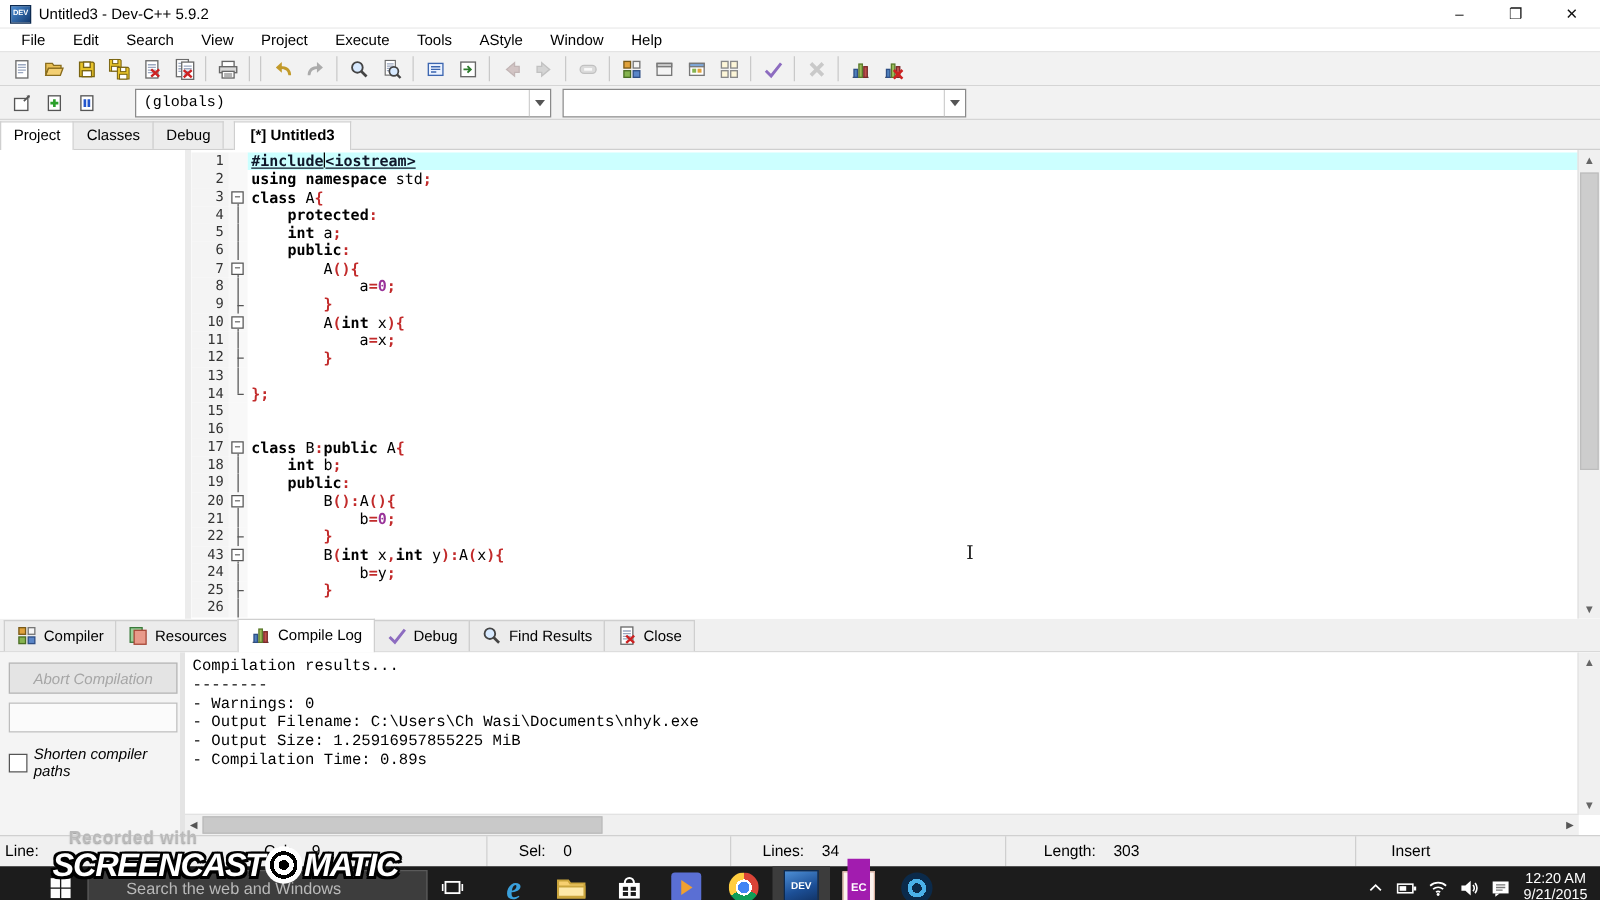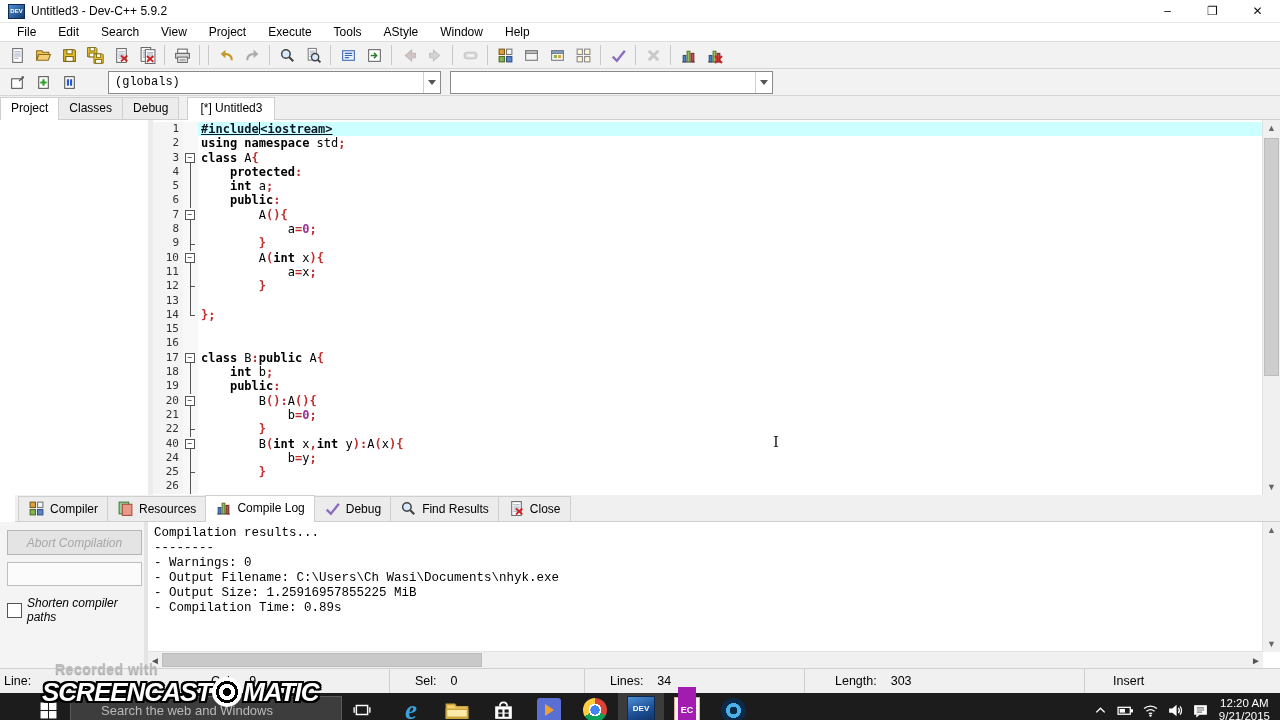--- a/index.html
+++ b/index.html
@@ -21,21 +21,21 @@
   .tbtn.dis{opacity:.55;}
   .tsep{width:1px;height:20px;background:#c9c9c9;margin:0 4px;}
   .combo{height:21px;background:#fff;border:1px solid #8a8a8a;display:flex;align-items:center;
          font-family:"Liberation Mono",monospace;font-size:12px;padding-left:6px;position:relative;}
   .combo .arr{margin-left:auto;width:16px;height:100%;display:flex;align-items:center;justify-content:center;border-left:1px solid #d0d0d0;}
   .carr{width:0;height:0;border-left:4px solid transparent;border-right:4px solid transparent;border-top:5px solid #555;}
   
   .tabsrow{height:23px;background:#f0f0f0;display:flex;align-items:flex-end;border-bottom:1px solid #cfcfcf;}
   .ltab{padding:3px 10px 4px;border:1px solid #cfcfcf;border-bottom:none;background:#ececec;margin-left:-1px;}
   .ltab.act,.etab.act{background:#fff;position:relative;top:1px;padding-bottom:5px;}
-  .etab{padding:3px 12px 4px;border:1px solid #cfcfcf;border-bottom:none;background:#ececec;margin-left:8px;}
+  .etab{padding:3px 12px 4px;border:1px solid #cfcfcf;border-bottom:none;background:#ececec;margin-left:8px;font-weight:bold;}
   
   .main{height:375px;display:flex;background:#fff;}
   .leftpanel{width:148px;border-right:5px solid #ececec;background:#fff;}
   .editor{flex:1;position:relative;background:#fff;overflow:hidden;}
   .elines{position:absolute;left:0;top:2px;right:17px;}
   .eline{display:flex;height:14.3px;font-family:"DejaVu Sans Mono",monospace;font-size:12px;line-height:14.3px;}
   .lnum{width:26px;text-align:right;padding-right:4px;color:#333;background:#f4f4f4;font-size:11px;flex:none;}
   .fold{width:15px;position:relative;flex:none;background:#f8f8f8;}
   .fold.fl::before,.fold.ft::before{content:"";position:absolute;left:7px;top:0;bottom:0;width:1px;background:#555;}
   .fold.fe::before{content:"";position:absolute;left:7px;top:0;height:50%;width:1px;background:#555;}
@@ -49,21 +49,21 @@
   .tk-p{font-weight:bold;color:#c22b2b;}
   .tk-n{font-weight:bold;color:#993399;}
   .tk-pre{font-weight:bold;color:#0f172a;text-decoration:underline;}
   .tk-id{color:#000;}
   .caret{display:inline-block;width:1.5px;height:12px;background:#000;vertical-align:-1px;}
   .vscroll{position:absolute;right:0;top:0;bottom:0;width:17px;background:#f0f0f0;border-left:1px solid #e0e0e0;}
   .sarrow{position:absolute;left:0;right:0;height:16px;display:flex;align-items:center;justify-content:center;color:#666;font-size:9px;}
   .vthumb{position:absolute;left:1px;right:1px;background:#cdcdcd;border:1px solid #bdbdbd;}
   .ibeam{position:absolute;left:620px;top:313px;font-family:"DejaVu Serif",serif;font-size:15px;color:#222;}
   
-  .btabs{height:26px;background:#f0f0f0;display:flex;align-items:flex-end;padding-left:4px;border-bottom:1px solid #cfcfcf;margin-left:15px;}
+  .btabs{height:26px;background:#f0f0f0;display:flex;align-items:flex-end;padding-left:4px;border-bottom:1px solid #cfcfcf;}
   .btab{display:flex;align-items:center;gap:5px;padding:3px 9px 4px;border:1px solid #cfcfcf;border-bottom:none;background:#ececec;margin-left:-1px;}
   .btab.act{background:#fff;position:relative;top:1px;padding-bottom:6px;}
   
   .bpanel{height:146px;display:flex;background:#fff;}
   .bside{width:148px;background:#f4f4f4;border-right:4px solid #e4e4e4;padding:8px 7px 0;box-sizing:border-box;font-style:italic;}
   .abortbtn{width:133px;height:23px;background:#e4e4e4;border:1px solid #b5b5b5;color:#a6a6a6;
             font-size:12px;display:flex;align-items:center;justify-content:center;}
   .progress{width:133px;height:22px;background:#fbfbfb;border:1px solid #bdbdbd;margin-top:7px;}
   .chkrow{display:flex;align-items:center;gap:5px;margin-top:10px;}
   .chkbox{width:13px;height:13px;background:#fff;border:1px solid #555;flex:none;}
@@ -483,21 +483,21 @@
             <div class="lnum">21</div>
             <div class="fold fl"></div>
             <div class="ecode"><span class="tk-id">            b</span><span class="tk-p">=</span><span class="tk-n">0</span><span class="tk-p">;</span></div>
           </div>
           <div class="eline">
             <div class="lnum">22</div>
             <div class="fold ft"></div>
             <div class="ecode"><span class="tk-id">        </span><span class="tk-p">}</span></div>
           </div>
           <div class="eline">
-            <div class="lnum">40</div>
+            <div class="lnum">43</div>
             <div class="fold fb"></div>
             <div class="ecode"><span class="tk-id">        B</span><span class="tk-p">(</span><span class="tk-k">int</span><span class="tk-id"> x</span><span class="tk-p">,</span><span class="tk-k">int</span><span class="tk-id"> y</span><span class="tk-p">):</span><span class="tk-id">A</span><span class="tk-p">(</span><span class="tk-id">x</span><span class="tk-p">){</span></div>
           </div>
           <div class="eline">
             <div class="lnum">24</div>
             <div class="fold fl"></div>
             <div class="ecode"><span class="tk-id">            b</span><span class="tk-p">=</span><span class="tk-id">y</span><span class="tk-p">;</span></div>
           </div>
           <div class="eline">
             <div class="lnum">25</div>

